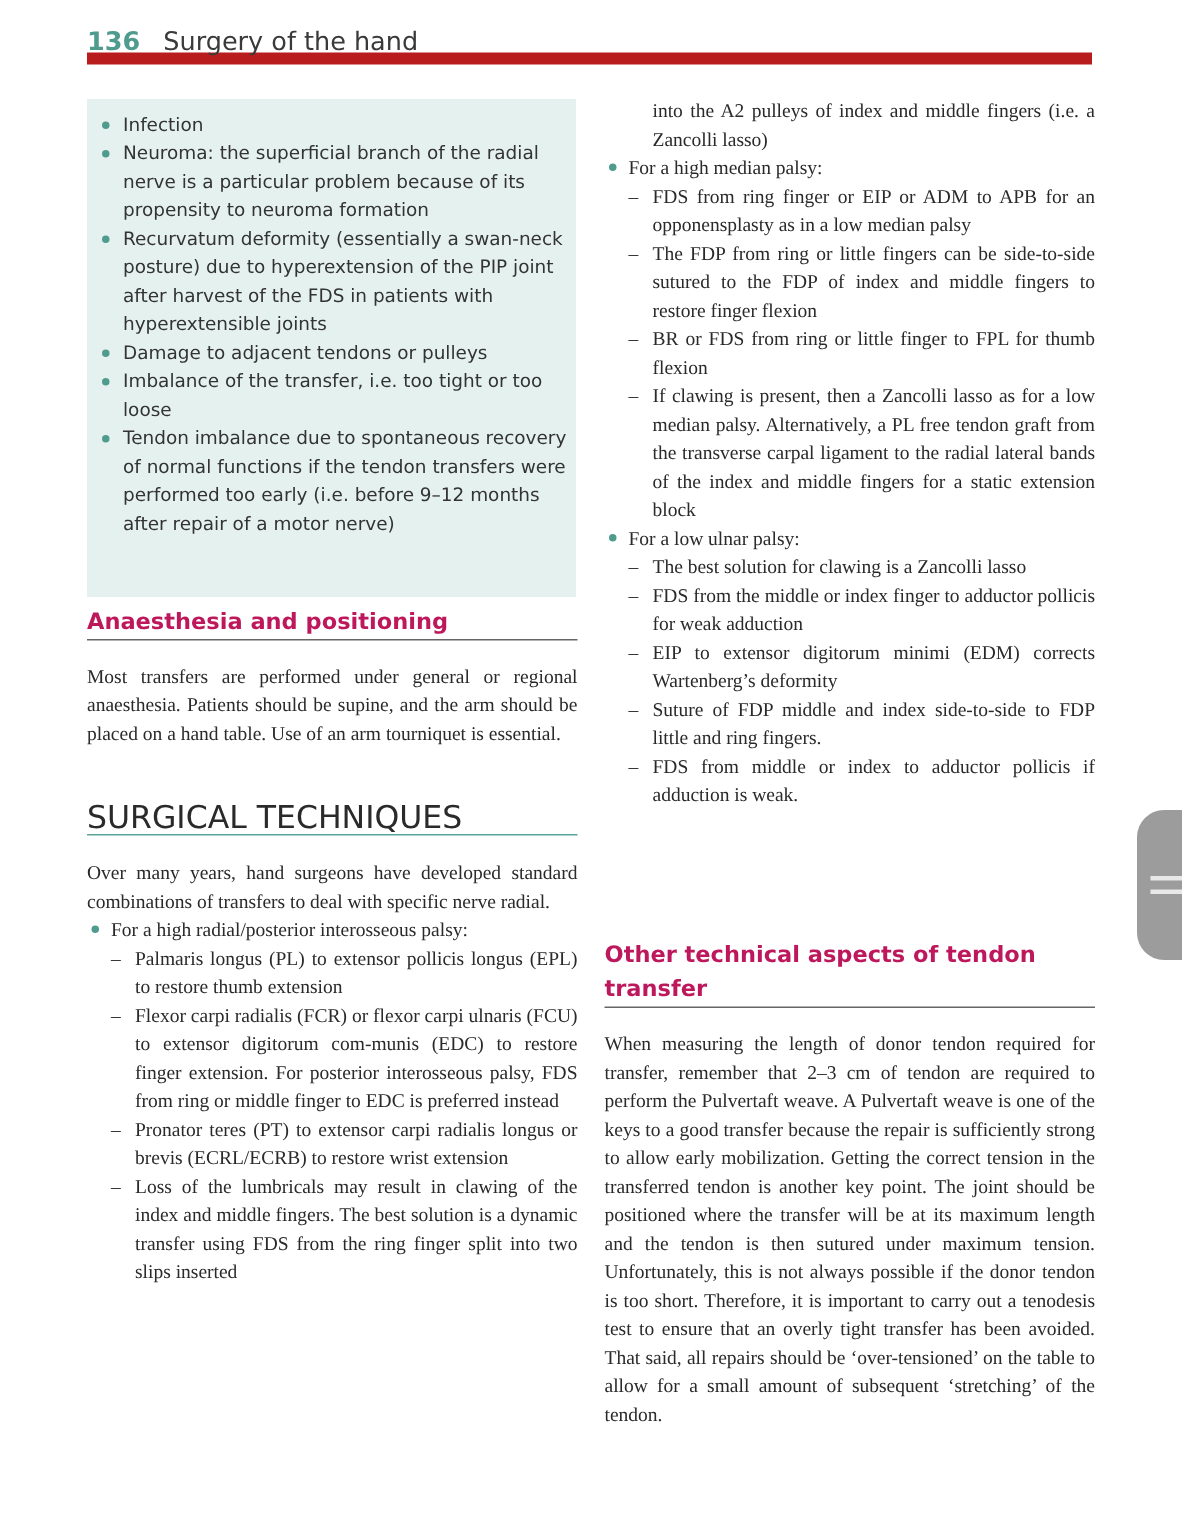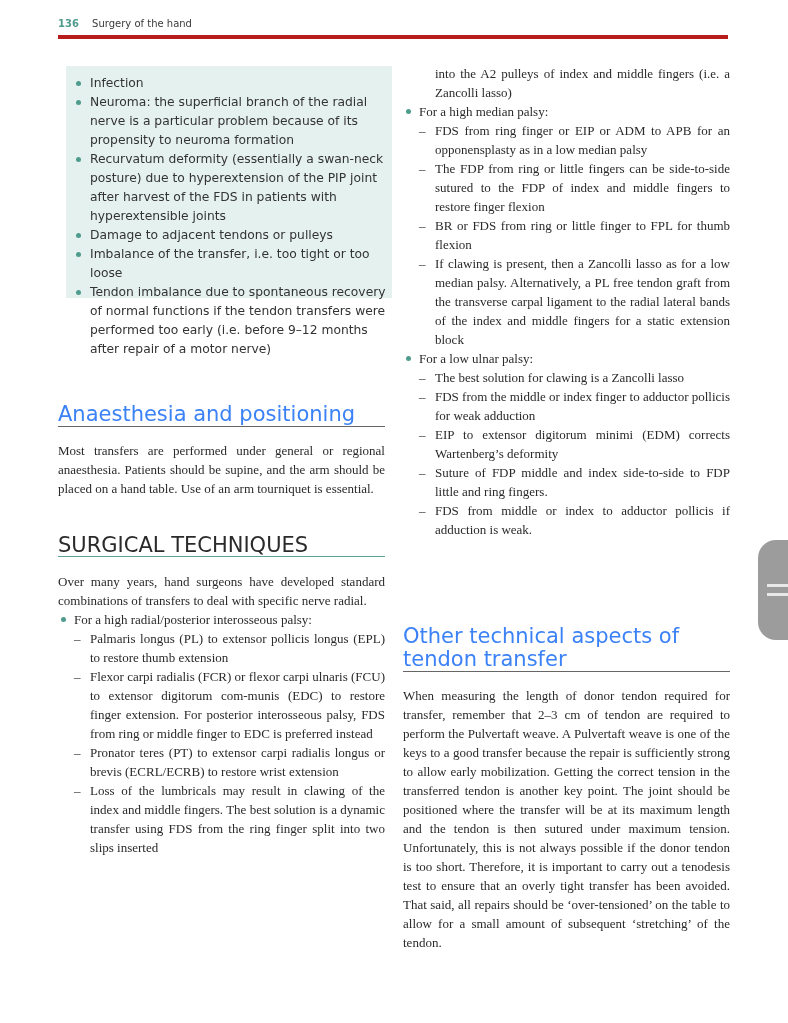--- a/index.html
+++ b/index.html
@@ -1,24 +1,24 @@
 <!DOCTYPE html>
 <html><head>
 <meta charset="utf-8">
 <style>
   html, body { margin:0; padding:0; }
   body { width:788px; height:1023px; background:#ffffff; position:relative; overflow:hidden; color:#2a2a2a; }
-  .running-head { position:absolute; left:58px; top:18px; width:670px; height:17px; border-bottom:4px solid #b91c1c; font-family:"DejaVu Sans", sans-serif; font-size:10px; color:#3a3a3a; }
+  .running-head { position:absolute; left:58px; top:18px; width:670px; height:17px; border-bottom:8px solid #b91c1c; font-family:"DejaVu Sans", sans-serif; font-size:17px; color:#3a3a3a; }
   .running-head .pnum { color:#4f9b8d; font-weight:bold; margin-right:10px; }
-  .sidebox { position:absolute; left:58px; top:66px; width:326px; height:232px; background:#e5f1ee;margin-left:8px; }
+  .sidebox { position:absolute; left:58px; top:66px; width:326px; height:332px; background:#e5f1ee; }
   .sidebox ul { list-style:none; margin:0; padding:8px 0 0 8px; }
   .sidebox li { position:relative; padding-left:16px; font-family:"DejaVu Sans", sans-serif; font-size:12.3px; line-height:19px; color:#333; }
   .sidebox li::before { content:""; position:absolute; left:2px; top:7px; width:5px; height:5px; border-radius:50%; background:#4f9b8d; }
   .serif { font-family:"Liberation Serif", serif; font-size:13px; line-height:19px; text-align:justify; color:#2a2a2a; }
-  .h-green { position:absolute; font-family:"DejaVu Sans", sans-serif; font-size:21px; color:#3b82f6; line-height:23px; border-bottom:1.5px solid #666; }
+  .h-green { position:absolute; font-family:"DejaVu Sans", sans-serif; font-size:15px; color:#be185d; line-height:23px; border-bottom:1.5px solid #666;font-weight:bold; }
   .h-caps { position:absolute; font-family:"DejaVu Sans", sans-serif; font-size:21px; color:#2a2a2a; line-height:22px; border-bottom:1.5px solid #5aa597; }
   .block { position:absolute; }
   .bl { position:relative; padding-left:16px; }
   .bl::before { content:""; position:absolute; left:3px; top:7px; width:5px; height:5px; border-radius:50%; background:#4f9b8d; }
   .dl { position:relative; padding-left:32px; }
   .dl::before { content:"–"; position:absolute; left:16px; top:0; }
   .cont { padding-left:32px; }
   .tab-handle { position:absolute; left:758px; top:540px; width:40px; height:100px; background:#9c9c9c; border-radius:18px 0 0 18px; }
   .tab-handle .bar { position:absolute; left:9px; width:30px; height:3px; background:#e8e8e8; }
 </style>

